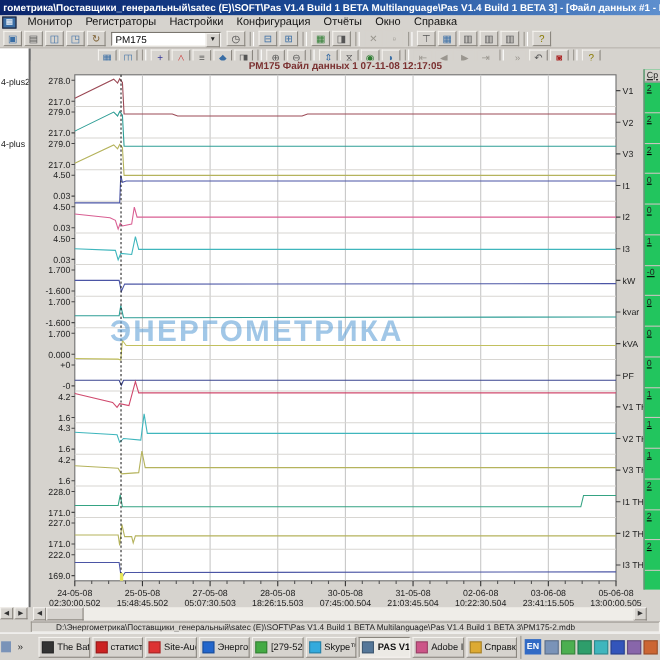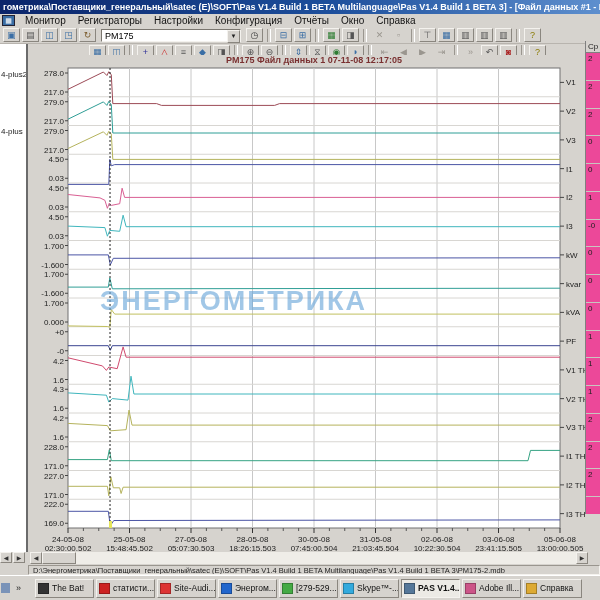--- a/index.html
+++ b/index.html
@@ -20,60 +20,60 @@
   .menu-item{padding:0 6px;color:#111;}
   
   .toolbar1{left:0;top:27px;width:600px;height:17px;background:#d6d3ce;
     border-bottom:1px solid #b8b4ae;display:flex;align-items:center;padding-left:2px;box-sizing:border-box;}
   .toolbar2{left:88px;top:44px;height:15px;display:flex;align-items:center;}
   .tbtn{width:17px;height:14px;margin:0 1px;background:#d6d3ce;
     border:1px solid;border-color:#f4f2ee #8a867f #8a867f #f4f2ee;
     font-size:9px;line-height:12px;text-align:center;box-sizing:border-box;}
   .tbtn.disabled{color:#9a968f !important;border-color:#d6d3ce;}
   .tsep{width:2px;height:13px;margin:0 3px;border-left:1px solid #9a968f;border-right:1px solid #fff;}
-  .combo{width:140px;height:13px;background:#fff;border:1px solid;
+  .combo{width:100px;height:13px;background:#fff;border:1px solid;
     border-color:#7a766f #f4f2ee #f4f2ee #7a766f;margin:0 4px;
     font-size:9px;line-height:12px;padding-left:3px;position:relative;box-sizing:border-box;}
   .combo .drop{position:absolute;right:0;top:0;width:11px;height:11px;background:#d6d3ce;
     border:1px solid;border-color:#f4f2ee #8a867f #8a867f #f4f2ee;
     font-size:6px;line-height:11px;text-align:center;color:#222;}
   
   .left-strip{left:0;top:44px;width:26px;height:508px;background:#fff;
     border-right:2px solid #6b6b6b;overflow:hidden;}
   .left-item{font-size:8px;color:#222;white-space:nowrap;margin-left:1px;}
   .left-mini-scroll{left:0;top:552px;width:28px;height:12px;display:flex;}
   .mbtn{width:12px;height:11px;background:#d6d3ce;border:1px solid;
     border-color:#f4f2ee #8a867f #8a867f #f4f2ee;font-size:6px;line-height:10px;
     text-align:center;color:#333;box-sizing:border-box;margin-right:1px;}
   
   .chart-wrap{left:28px;top:55px;width:557px;height:497px;background:#d6d3ce;}
   .chart-title{left:68px;top:55px;width:492px;height:12px;text-align:center;
     font-size:9px;font-weight:bold;color:#7a3030;white-space:nowrap;}
   .watermark{left:100px;top:286px;width:400px;
     font-size:27px;font-weight:bold;color:rgba(104,164,216,0.62);letter-spacing:2px;}
   
-  .right-table{left:585px;top:41px;width:15px;height:473px;background:#ec4899;
-    border-left:1px solid #808080;overflow:hidden;}
+  .right-table{left:585px;top:63px;width:15px;height:473px;background:#22c55e;
+    border-left:1px solid #808080;overflow:hidden;text-decoration:underline;}
   .rt-head{height:11px;background:#d6d3ce;border-bottom:1px solid #808080;
     font-size:8px;line-height:11px;padding-left:2px;color:#222;}
   .rt-row{height:27.75px;border-bottom:1px solid #c9c5bf;font-size:8px;
     line-height:12px;padding-left:2px;color:#222;box-sizing:border-box;}
   .right-footer{left:608px;top:530px;width:14px;font-size:8px;color:#222;line-height:9px;}
   
   .hscroll{left:30px;top:552px;width:558px;height:12px;background:#efede8;display:flex;}
   .sb-btn{width:12px;height:12px;background:#d6d3ce;border:1px solid;
     border-color:#f4f2ee #8a867f #8a867f #f4f2ee;font-size:6px;line-height:10px;
     text-align:center;color:#333;box-sizing:border-box;flex:none;}
   .sb-thumb{width:34px;height:12px;background:#d6d3ce;border:1px solid;
     border-color:#f4f2ee #8a867f #8a867f #f4f2ee;box-sizing:border-box;flex:none;}
   .sb-track{flex:1;}
   
   .statusbar{left:28px;top:565px;width:572px;height:10px;background:#d6d3ce;
     border:1px solid;border-color:#9a968f #f4f2ee #f4f2ee #9a968f;
-    font-size:7.5px;line-height:9px;color:#222;padding-left:4px;
+    font-size:7.5px;line-height:9px;color:#222;padding-left:22px;
     white-space:nowrap;overflow:hidden;box-sizing:border-box;}
   
   .taskbar{left:0;top:575px;width:600px;height:25px;background:#d6d3ce;
     border-top:1px solid #fff;display:flex;align-items:center;box-sizing:border-box;}
   .ql{display:flex;align-items:center;width:34px;flex:none;}
   .ql .qicon{width:9px;height:10px;background:#7a93b8;margin-left:1px;}
   .ql .more{font-size:9px;color:#222;margin-left:6px;}
   .tk-btn{height:19px;flex:1;margin:0 1px;background:#d6d3ce;border:1px solid;
     border-color:#f4f2ee #8a867f #8a867f #f4f2ee;font-size:8.5px;
     display:flex;align-items:center;padding:0 2px;box-sizing:border-box;
@@ -442,13 +442,25 @@
       </span>
       <span class="tk-btn">
         <span class="tk-ico" style="background: rgb(204, 85, 136);"></span>
         <span>Adobe Ill...</span>
       </span>
       <span class="tk-btn">
         <span class="tk-ico" style="background: rgb(221, 170, 51);"></span>
         <span>Справка</span>
       </span>
     </span>
+  <span class="tray">
+    <span class="lang">EN</span>
+    <span id="tray-icons" style="display:flex;align-items:center;">
+        <span class="ticon" style="background: rgb(122, 147, 184);"></span>
+        <span class="ticon" style="background: rgb(76, 175, 80);"></span>
+        <span class="ticon" style="background: rgb(46, 158, 107);"></span>
+        <span class="ticon" style="background: rgb(63, 182, 189);"></span>
+        <span class="ticon" style="background: rgb(51, 85, 187);"></span>
+        <span class="ticon" style="background: rgb(136, 102, 170);"></span>
+        <span class="ticon" style="background: rgb(204, 102, 51);"></span>
+      </span>
+  </span>
 </div>
 
 </body></html>

